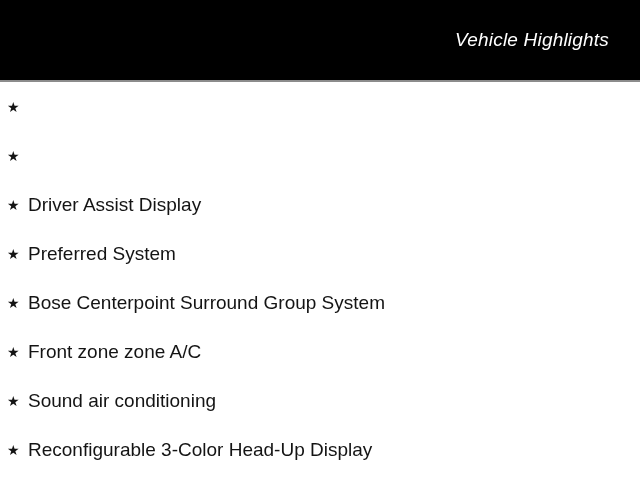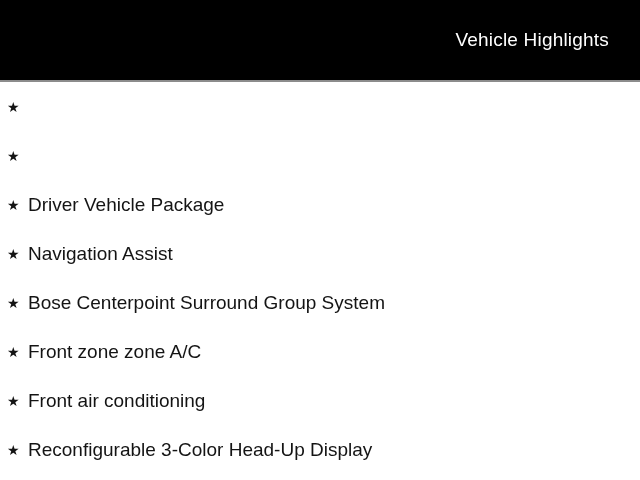--- a/index.html
+++ b/index.html
@@ -17,20 +17,21 @@
   .header {
     box-sizing: border-box;
     width: 640px;
     height: 82px;
     background: #000000;
     border-bottom: 2px solid #8c8c8c;
     display: flex;
     align-items: center;
     justify-content: flex-end;
     padding-right: 31px;
+    font-style: italic;
   }
   .header-title {
     color: #ffffff;
     font-size: 19px;
     letter-spacing: 0.2px;
     white-space: nowrap;
   }
   .highlights-list {
     width: 640px;
   }
@@ -67,40 +68,40 @@
   <div class="highlight-item">
     <span class="star">★</span>
   </div>
 
   <div class="highlight-item">
     <span class="star">★</span>
   </div>
 
   <div class="highlight-item">
     <span class="star">★</span>
-    <span class="item-label">Driver Vehicle Package</span>
+    <span class="item-label">Driver Assist Display</span>
   </div>
 
   <div class="highlight-item">
     <span class="star">★</span>
-    <span class="item-label">Navigation Assist</span>
+    <span class="item-label">Preferred System</span>
   </div>
 
   <div class="highlight-item">
     <span class="star">★</span>
     <span class="item-label">Bose Centerpoint Surround Group System</span>
   </div>
 
   <div class="highlight-item">
     <span class="star">★</span>
     <span class="item-label">Front zone zone A/C</span>
   </div>
 
   <div class="highlight-item">
     <span class="star">★</span>
-    <span class="item-label">Front air conditioning</span>
+    <span class="item-label">Sound air conditioning</span>
   </div>
 
   <div class="highlight-item">
     <span class="star">★</span>
     <span class="item-label">Reconfigurable 3-Color Head-Up Display</span>
   </div>
 </div>
 
 </body></html>

